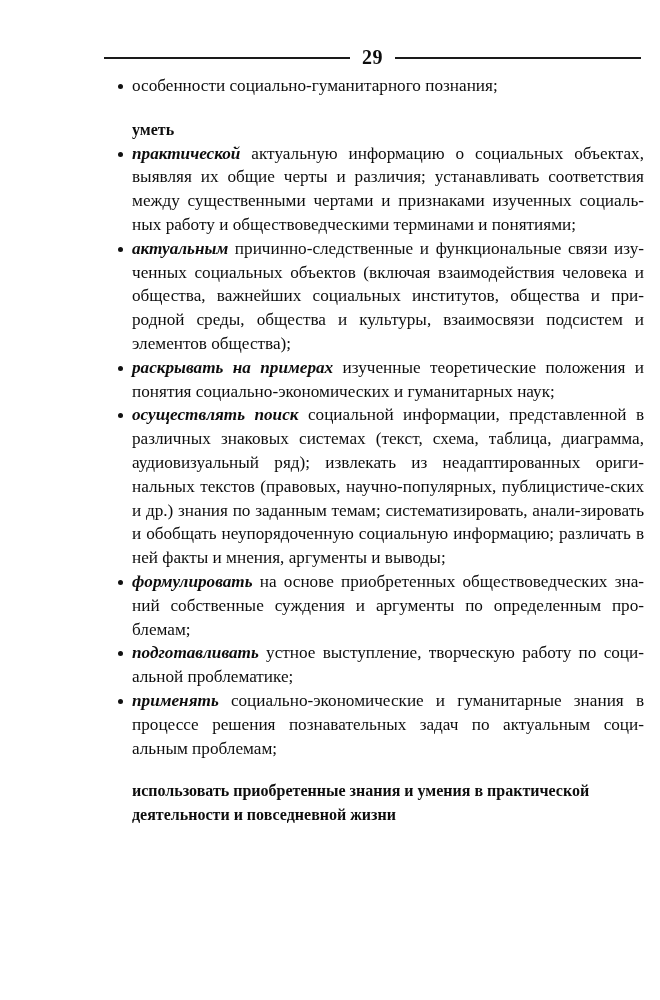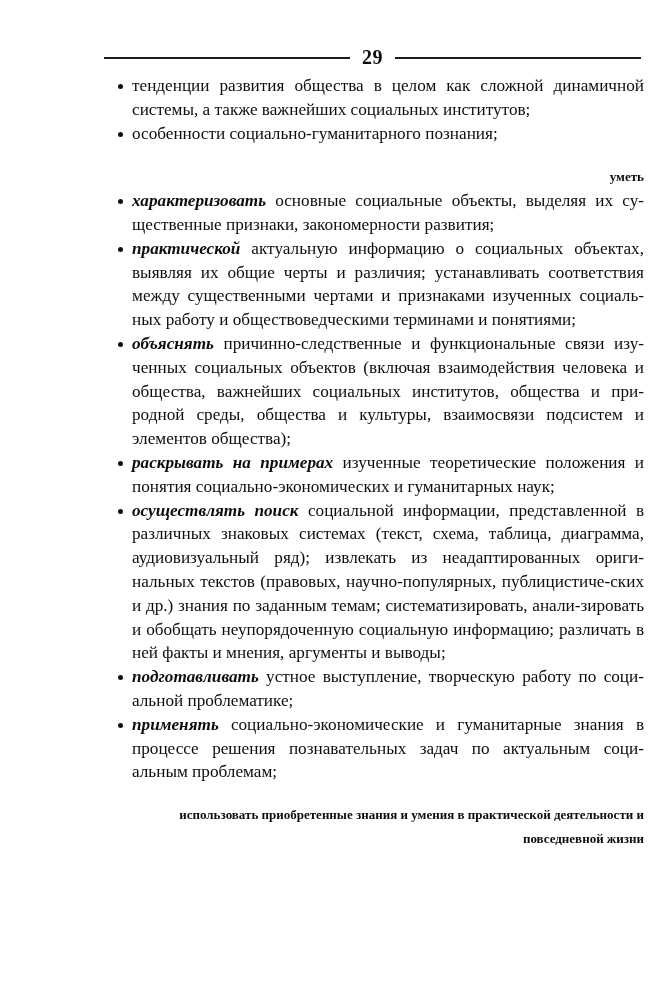--- a/index.html
+++ b/index.html
@@ -84,25 +84,25 @@
     border-radius: 50%;
     background: #111111;
   }
 
   .lead {
     font-weight: bold;
     font-style: italic;
   }
 
   .section-head {
-    font-size: 13px;
+    font-size: 16px;
     line-height: 23.8px;
     font-weight: bold;
     padding-left: 28px;
-    text-align: right;
+    text-align: left;
   }
 
   .gap-before {
     margin-top: 20px;
   }
   .gap-small {
     margin-top: 19px;
   }
 
   
@@ -115,41 +115,40 @@
 
   <div class="running-head">
     <div class="rule"></div>
     <div class="folio">29</div>
     <div class="rule"></div>
   </div>
 
   <div class="column">
 
     <ul class="list">
-      <li class="item">тенденции развития общества в целом как сложной динамичной системы, а также важнейших социальных институтов;</li>
       <li class="item">особенности социально-гуманитарного познания;</li>
     </ul>
 
     <div class="section-head gap-before">уметь</div>
 
     <ul class="list">
       <li class="item">
-        <span class="lead">характеризовать</span><span> основные социальные объекты, выделяя их су-щественные признаки, закономерности развития;</span>
-      </li>
-      <li class="item">
         <span class="lead">практической</span><span> актуальную информацию о социальных объектах, выявляя их общие черты и различия; устанавливать соответствия между существенными чертами и признаками изученных социаль-ных работу и обществоведческими терминами и понятиями;</span>
       </li>
       <li class="item">
-        <span class="lead">объяснять</span><span> причинно-следственные и функциональные связи изу-ченных социальных объектов (включая взаимодействия человека и общества, важнейших социальных институтов, общества и при-родной среды, общества и культуры, взаимосвязи подсистем и элементов общества);</span>
+        <span class="lead">актуальным</span><span> причинно-следственные и функциональные связи изу-ченных социальных объектов (включая взаимодействия человека и общества, важнейших социальных институтов, общества и при-родной среды, общества и культуры, взаимосвязи подсистем и элементов общества);</span>
       </li>
       <li class="item">
         <span class="lead">раскрывать на примерах</span><span> изученные теоретические положения и понятия социально-экономических и гуманитарных наук;</span>
       </li>
       <li class="item">
         <span class="lead">осуществлять поиск</span><span> социальной информации, представленной в различных знаковых системах (текст, схема, таблица, диаграмма, аудиовизуальный ряд); извлекать из неадаптированных ориги-нальных текстов (правовых, научно-популярных, публицистиче-ских и др.) знания по заданным темам; систематизировать, анали-зировать и обобщать неупорядоченную социальную информацию; различать в ней факты и мнения, аргументы и выводы;</span>
+      </li>
+      <li class="item">
+        <span class="lead">формулировать</span><span> на основе приобретенных обществоведческих зна-ний собственные суждения и аргументы по определенным про-блемам;</span>
       </li>
       <li class="item">
         <span class="lead">подготавливать</span><span> устное выступление, творческую работу по соци-альной проблематике;</span>
       </li>
       <li class="item">
         <span class="lead">применять</span><span> социально-экономические и гуманитарные знания в процессе решения познавательных задач по актуальным соци-альным проблемам;</span>
       </li>
     </ul>
 
     <div class="section-head gap-small">

